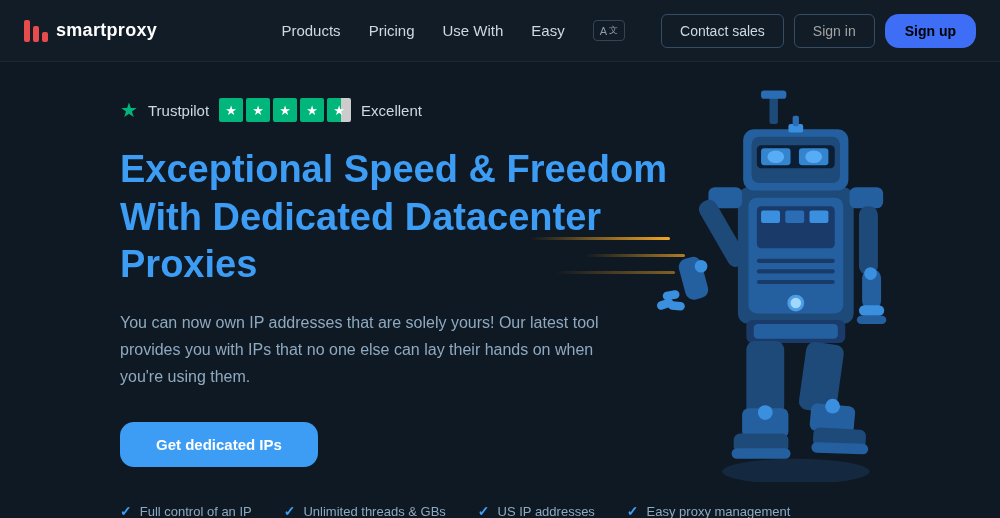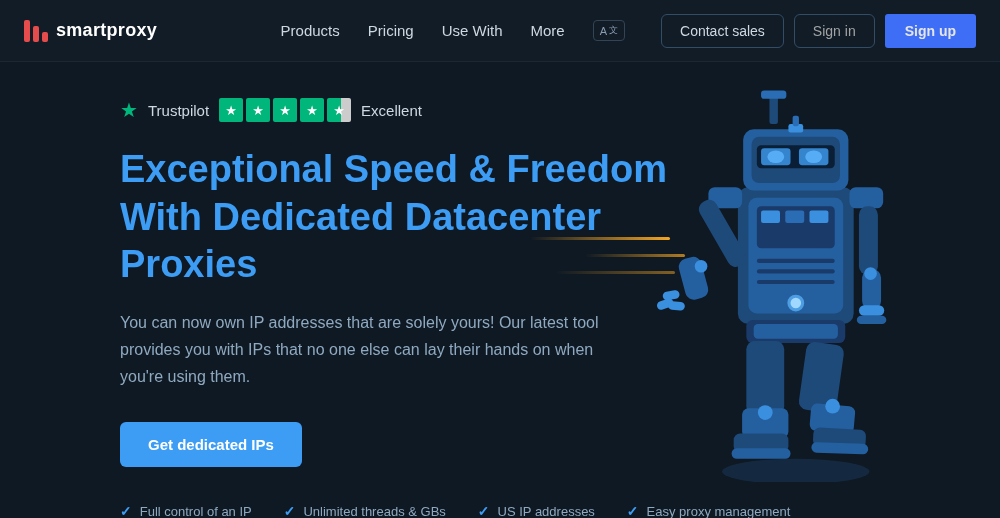--- a/index.html
+++ b/index.html
@@ -92,23 +92,23 @@
       color: #a3a3a3;
       padding: 8px 18px;
       border-radius: 6px;
       font-size: 14px;
       cursor: pointer;
       font-weight: 500;
     }
     .btn-signup {
       background: #3d6ef5;
       border: none;
-      color: #e5e5e5;
+      color: #000000;
       padding: 9px 20px;
-      border-radius: 3px;
+      border-radius: 14px;
       font-size: 14px;
       cursor: pointer;
       font-weight: 600;
     }
 
     
     .hero {
       position: relative;
       padding: 36px 80px 30px 120px;
       height: calc(518px - 62px);
@@ -175,22 +175,22 @@
       font-size: 16px;
       color: #8fa9c0;
       line-height: 1.7;
       max-width: 490px;
       margin-bottom: 32px;
     }
     .btn-cta {
       background: #3d9df5;
       border: none;
       color: #fff;
-      padding: 14px 28px;
-      border-radius: 6px;
+      padding: 14px 36px;
+      border-radius: 14px;
       font-size: 15px;
       font-weight: 600;
       cursor: pointer;
       margin-bottom: 36px;
     }
 
     
     .features {
       display: flex;
       gap: 32px;
@@ -242,21 +242,21 @@
       <div class="logo-bar logo-bar-2"></div>
       <div class="logo-bar logo-bar-3"></div>
     </div>
     <span class="logo-text">smartproxy</span>
   </a>
 
   <div class="nav-links">
     <a class="nav-link" href="#">Products</a>
     <a class="nav-link" href="#">Pricing</a>
     <a class="nav-link" href="#">Use With</a>
-    <a class="nav-link" href="#">More</a>
+    <a class="nav-link" href="#">Easy</a>
     <div class="lang-switcher">
       <span class="lang-icon">A</span>
       <span class="lang-icon" style="font-size:9px;">文</span>
     </div>
   </div>
 
   <div class="nav-buttons">
     <button class="btn-contact">Contact sales</button>
     <button class="btn-signin">Sign in</button>
     <button class="btn-signup">Sign up</button>

